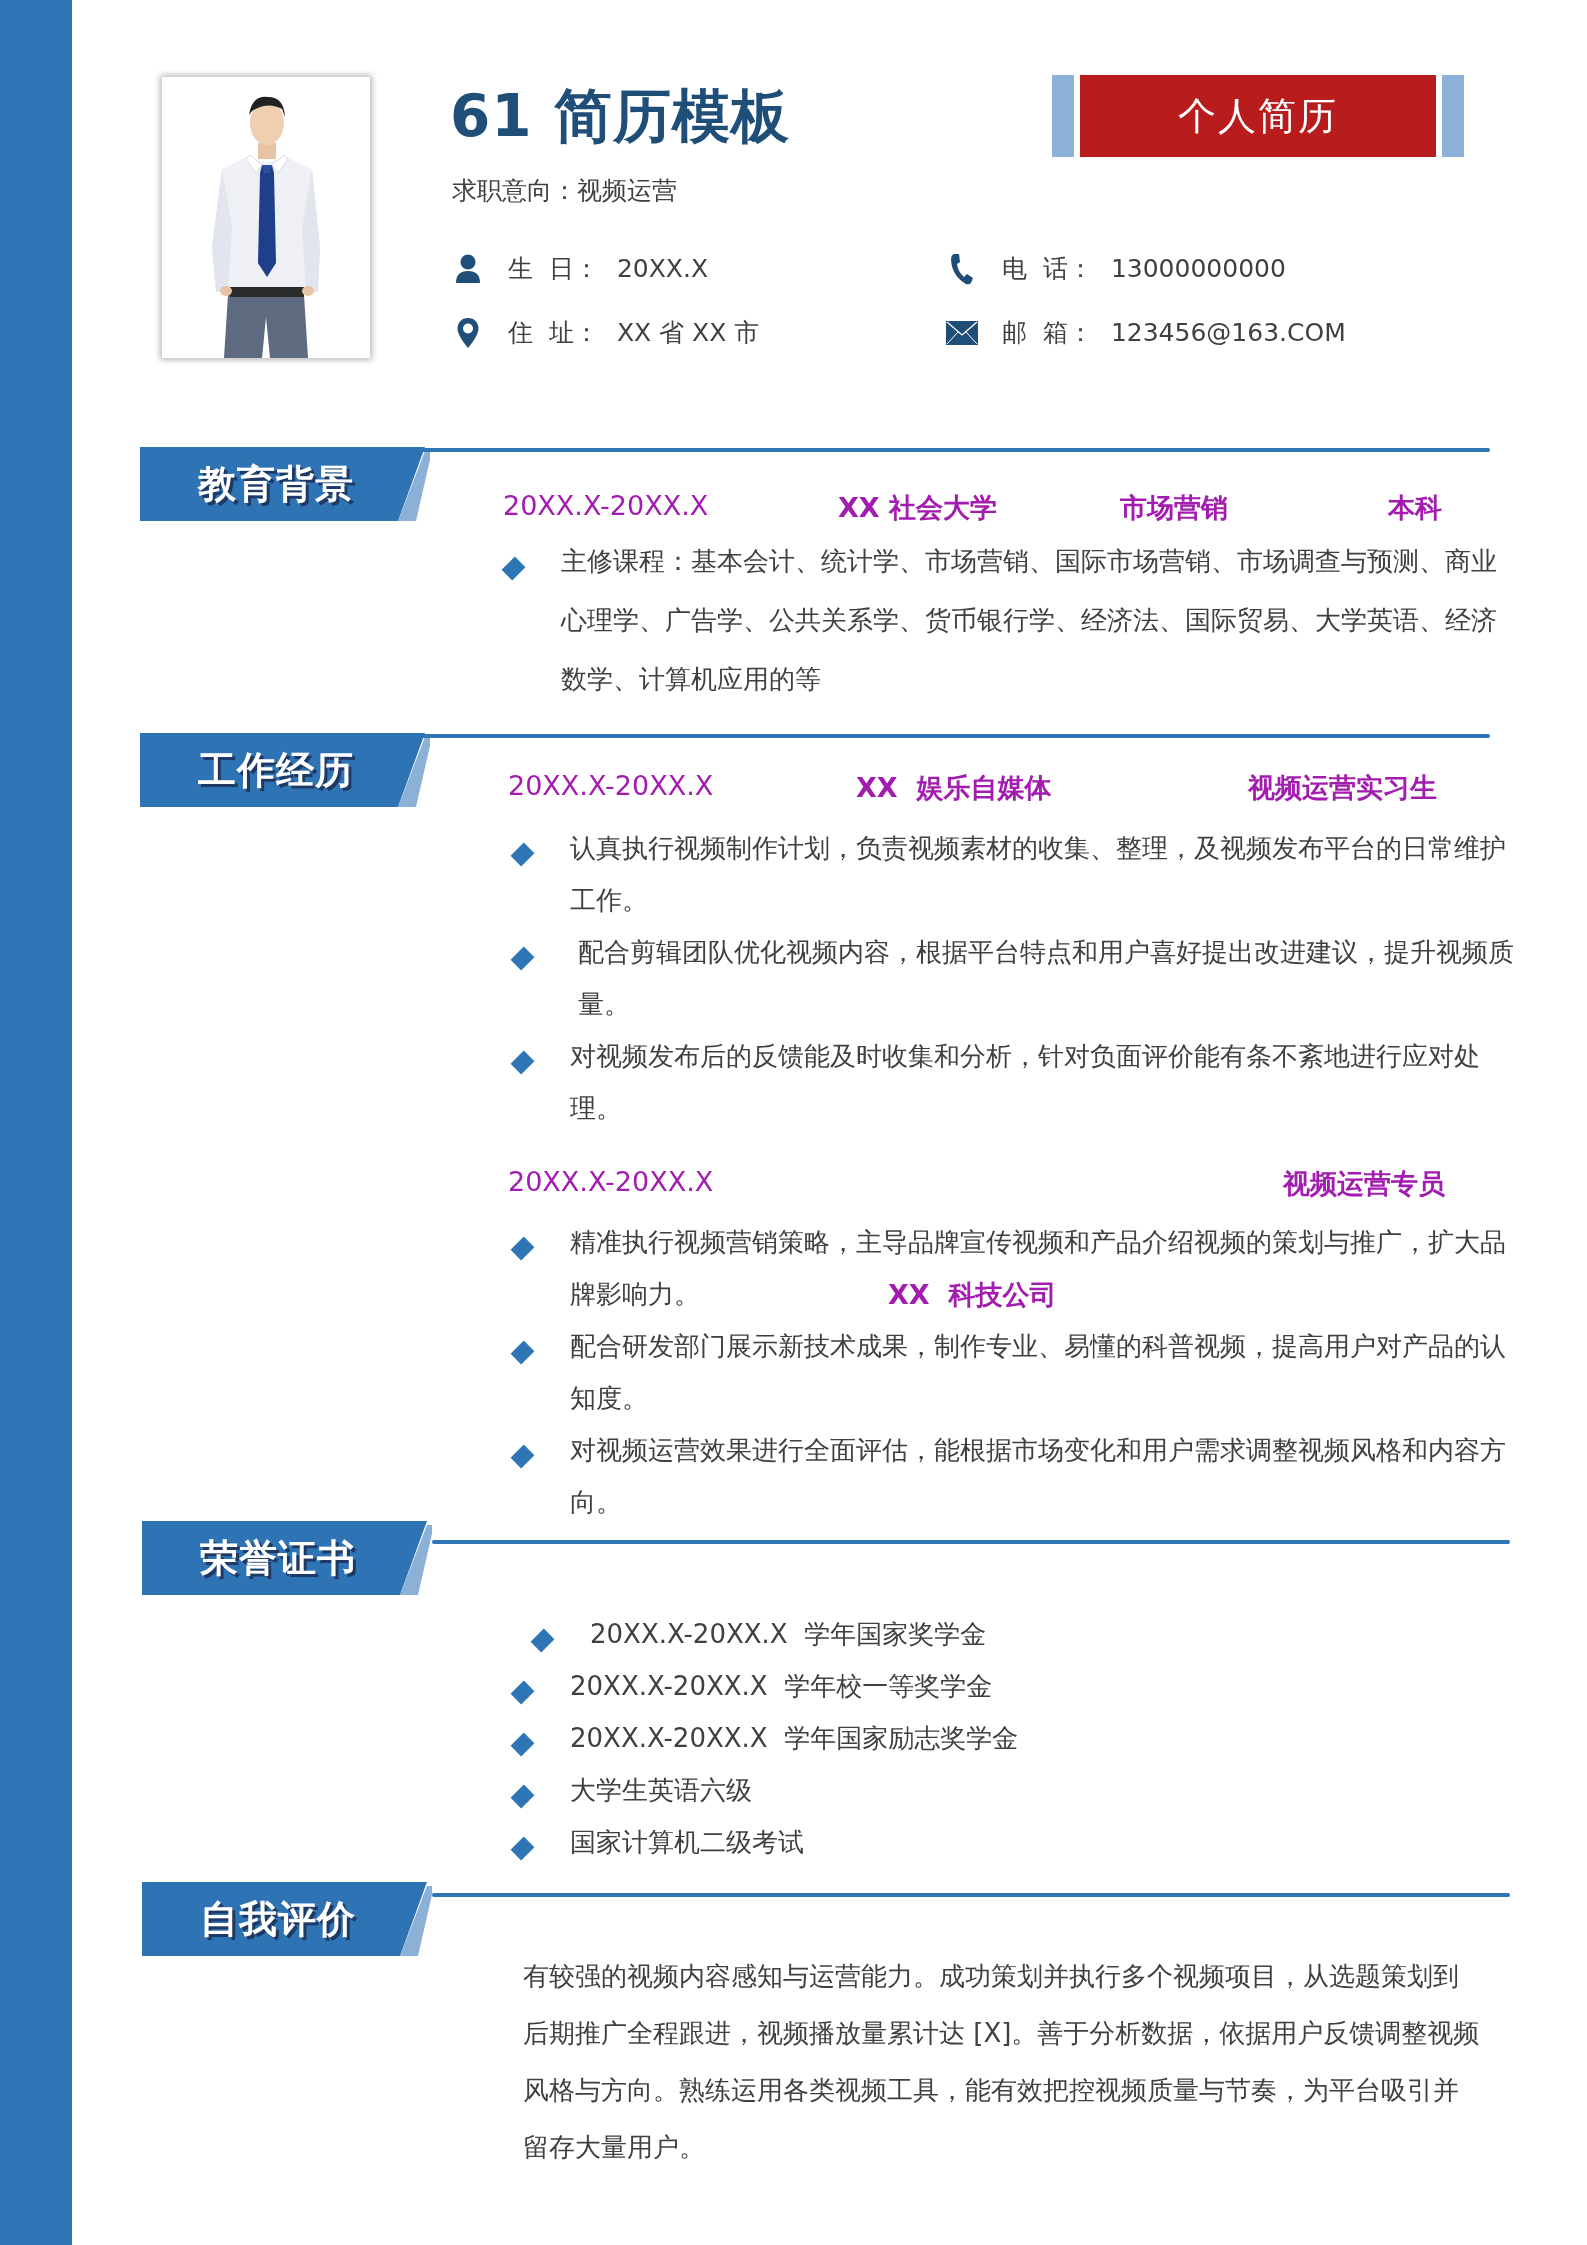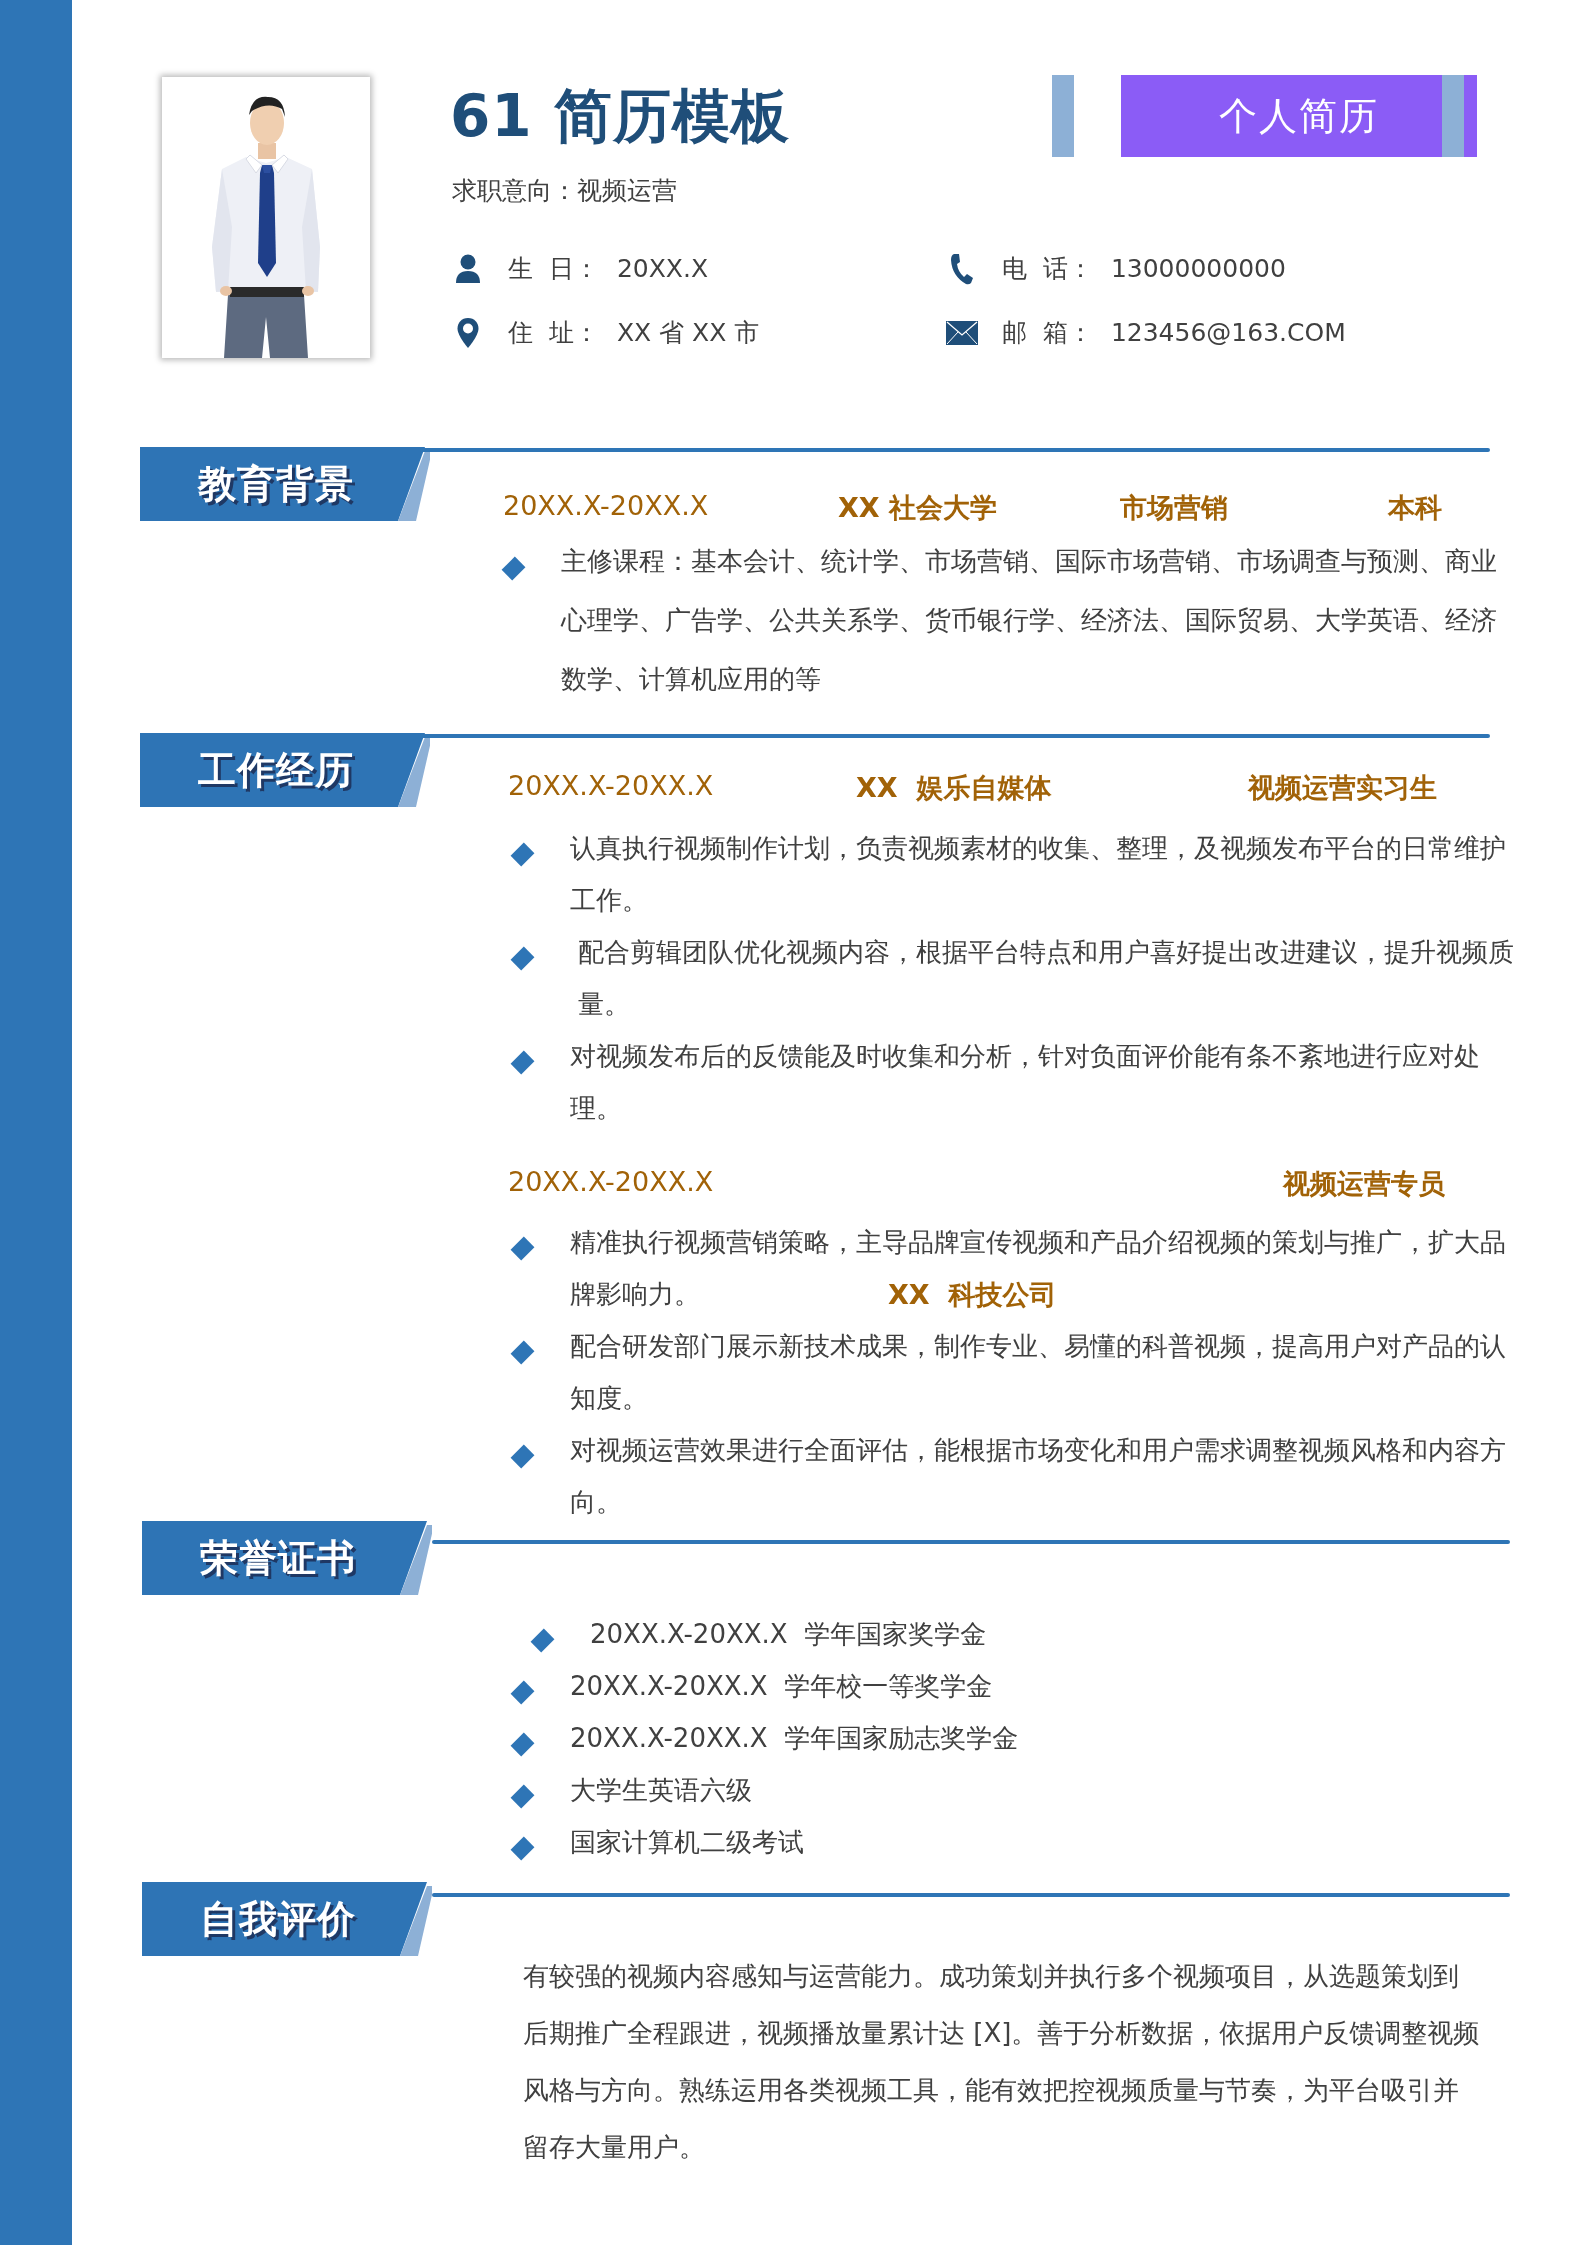--- a/index.html
+++ b/index.html
@@ -10,33 +10,33 @@
 
   .photo-frame { left: 162px; top: 77px; width: 208px; height: 281px; background: #fff; box-shadow: 0 0 6px 2px rgba(0,0,0,0.28); overflow: hidden; }
   .photo-frame svg { display: block; width: 100%; height: 100%; }
 
   .title { left: 450px; top: 78px; font-size: 58px; font-weight: bold; color: #1f4e79; white-space: nowrap; letter-spacing: 1px; }
   .intent { left: 452px; top: 174px; font-size: 25px; color: #404040; white-space: nowrap; }
 
   .banner-strip { top: 75px; height: 82px; background: #8db0d6; }
   .banner-strip.l { left: 1052px; width: 22px; }
   .banner-strip.r { left: 1442px; width: 22px; }
-  .banner-main { left: 1121px; top: 75px; width: 356px; height: 82px; background: #8b5cf6; color: #fff; font-size: 38px; display: flex; align-items: center; justify-content: center; letter-spacing: 2px; }
+  .banner-main { left: 1080px; top: 75px; width: 356px; height: 82px; background: #b91c1c; color: #fff; font-size: 38px; display: flex; align-items: center; justify-content: center; letter-spacing: 2px; }
 
   .info-row { display: flex; align-items: center; white-space: nowrap; font-size: 25px; color: #404040; }
   .info-row .ico { width: 32px; height: 32px; margin-right: 24px; display: flex; align-items: center; justify-content: center; }
   .info-row .lbl { letter-spacing: 0; }
   .info-row .val { margin-left: 18px; }
 
   .sec-head { left: 140px; width: 290px; height: 60px; }
   .sec-head svg { position: absolute; left: 0; top: 0; }
   .sec-head .txt { position: absolute; left: 58px; top: 12px; font-size: 38px; font-weight: bold; color: #fff; letter-spacing: 1px; text-shadow: 3px 3px 0 #1f3864; white-space: nowrap; }
   .sec-line { left: 420px; width: 1070px; height: 4px; background: #2e75b6; border-radius: 2px; }
 
-  .sub-head { font-size: 27px; color: #a16207; white-space: nowrap; }
+  .sub-head { font-size: 27px; color: #a21caf; white-space: nowrap; }
   .sub-head.b { font-weight: bold; }
 
   .bullet { display: flex; align-items: flex-start; }
   .bullet .dia { width: 22px; flex: 0 0 22px; margin-top: 15px; margin-right: 36px; }
   .bullet .dia i { display: block; width: 15px; height: 15px; background: #2e75b6; transform: rotate(45deg) scaleY(1.25); margin-left: 3px; }
   .bullet .btxt { font-size: 26px; color: #404040; }
 
   .edu-bullet .btxt { line-height: 59px; margin-top: -14px; width: 950px; }
   .work-bullet .btxt { line-height: 52px; margin-top: -10px; width: 940px; }
   .honor-item .btxt { line-height: 52px; margin-top: -10px; }

